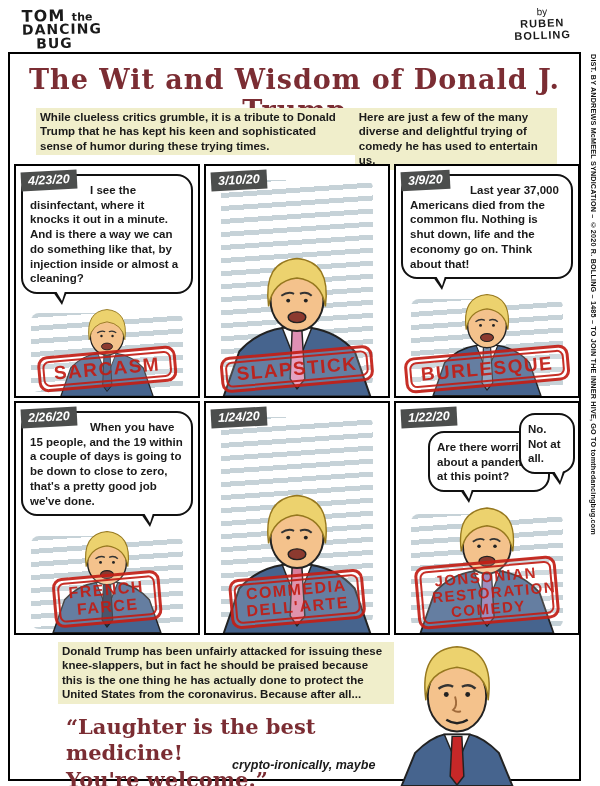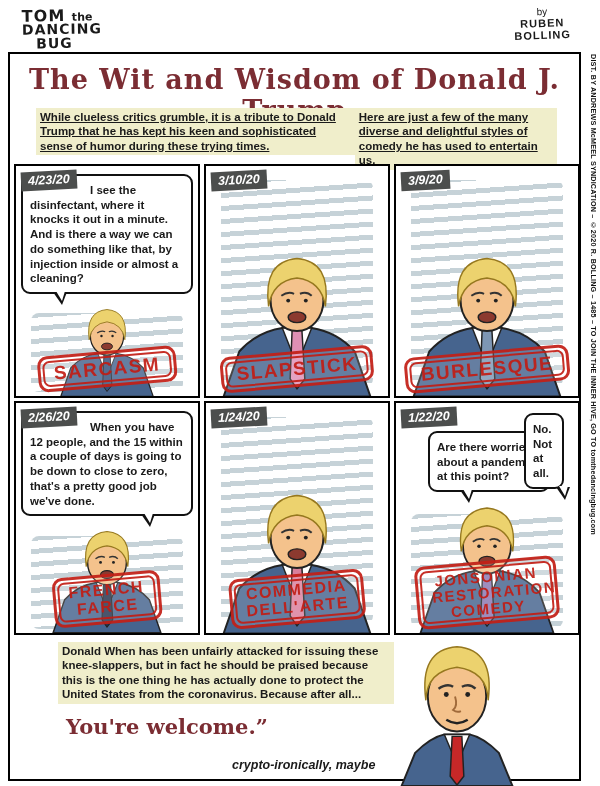--- a/index.html
+++ b/index.html
@@ -21,34 +21,34 @@
           letter-spacing:1px;line-height:1.1;font-weight:bold;transform:rotate(-2deg);}
   .byline .by{font-weight:normal;font-size:10px;letter-spacing:0;}
   
   .frame{position:absolute;left:8px;top:52px;width:573px;height:729px;
          border:2px solid #000;background:#fff;padding:4px;}
   
   .title{font-family:"DejaVu Serif",serif;color:var(--title-maroon);
          font-size:27px;text-align:center;letter-spacing:1px;margin-top:6px;height:42px;
          font-weight:bold;}
   
-  .intro{display:flex;justify-content:flex-start;padding:2px 18px 0 22px;height:56px;text-decoration:underline;}
+  .intro{display:flex;justify-content:flex-start;padding:2px 18px 0 22px;height:56px;}
   .intro p{background:var(--cream);font-size:11.5px;font-weight:bold;line-height:1.25;
            padding:2px 4px;height:fit-content;}
   .intro .left{width:328px;}
   .intro .right{width:208px;}
   
   .grid{display:grid;grid-template-columns:186px 186px 186px;grid-template-rows:234px 234px;
         gap:3px 4px;margin-top:2px;}
   .panel{border:2px solid #000;position:relative;background:#fff;overflow:hidden;
          display:flex;flex-direction:column;}
   .badge{position:absolute;top:5px;left:5px;z-index:3;background:var(--badge-gray);
          color:#fff;font-style:italic;font-weight:bold;font-size:12.5px;
          padding:2px 7px 3px;transform:rotate(-3deg);}
-  .bubble{position:relative;margin:8px 5px 14px;border:2px solid #111;border-radius:9px;
+  .bubble{position:relative;margin:8px 5px 14px;border:2px solid #111;border-radius:16px;
           background:#fff;padding:7px 7px 6px;font-size:11.5px;font-weight:600;
           line-height:1.28;z-index:2;}
   .bubble.indent{text-indent:60px;}
   .bubble::after{content:"";position:absolute;bottom:-13px;border-style:solid;
                  border-width:13px 5px 0 9px;border-color:#111 transparent transparent transparent;}
   .bubble::before{content:"";position:absolute;bottom:-9px;z-index:1;border-style:solid;
                  border-width:10px 3px 0 6px;border-color:#fff transparent transparent transparent;}
   .tail-left::after{left:30px;}  .tail-left::before{left:33px;}
   .tail-right::after{right:36px;} .tail-right::before{right:38px;}
   .art{flex:1;position:relative;overflow:hidden;}
@@ -61,21 +61,21 @@
          border:3px solid var(--stamp-red);border-radius:10px;padding:2px;z-index:4;
          background:rgba(255,255,255,.18);opacity:.93;}
   .stamp-inner{border:2px solid var(--stamp-red);border-radius:7px;padding:1px 9px;
          color:var(--stamp-red);font-weight:bold;font-size:19px;letter-spacing:1.5px;
          text-align:center;line-height:1.05;font-family:"Liberation Sans",sans-serif;
          white-space:nowrap;}
   .stamp.multi .stamp-inner{white-space:normal;font-size:16px;max-width:128px;}
   .stamp.multi3 .stamp-inner{font-size:15px;max-width:132px;}
   
   .bubble.qsmall{margin-top:28px;width:122px;margin-left:32px;}
-  .bubble.reply{position:absolute;right:14px;top:10px;width:40px;margin:0;z-index:3;}
+  .bubble.reply{position:absolute;right:3px;top:10px;width:56px;margin:0;z-index:3;}
   
   .footer{position:relative;height:148px;margin-top:3px;}
   .footer .para{position:absolute;left:44px;top:4px;width:336px;background:var(--cream);
                 font-size:11.5px;font-weight:bold;line-height:1.25;padding:2px 4px;}
   .footer .bigquote{position:absolute;left:52px;top:76px;width:330px;
                 font-family:"DejaVu Serif",serif;font-weight:bold;color:var(--title-maroon);
                 font-size:21px;line-height:1.25;}
   .footer .attr{position:absolute;left:218px;top:120px;font-size:12.5px;font-weight:bold;
                 font-style:italic;text-align:center;line-height:1.2;}
   .footer .fig{position:absolute;right:52px;bottom:0;width:132px;height:146px;}
@@ -99,21 +99,21 @@
   <div>RUBEN</div>
   <div>BOLLING</div>
 </div>
 
 <div class="frame">
 
   <div class="title">The Wit and Wisdom of Donald J. Trump</div>
 
   <div class="intro">
     <p class="left">While clueless critics grumble, it is a tribute to Donald Trump that he has kept his keen and sophisticated sense of humor during these trying times.</p>
-    <p class="right">Here are just a few of the many diverse and delightful styles of comedy he has used to entertain us.</p>
+    <p class="right">Here are just a few of the many diverse and delightful trying of comedy he has used to entertain us.</p>
   </div>
 
   <div class="grid">
 
     <div class="panel">
       <span class="badge">4/23/20</span>
       <p class="bubble indent tail-left">I see the disinfectant, where it knocks it out in a minute.  And is there a way we can do something like that, by injection inside or almost a cleaning?</p>
       <div class="art">
         <div class="streaks"></div>
         <svg viewBox="0 0 186 150" preserveAspectRatio="xMidYMax meet">
@@ -151,20 +151,21 @@
           <ellipse cx="93" cy="69" rx="9" ry="5.5" style="fill:var(--mouth)" stroke="#222" stroke-width="1.5"></ellipse>
         </svg>
       </div>
       <div class="stamp">
         <div class="stamp-inner">SLAPSTICK</div>
       </div>
     </div>
 
     <div class="panel">
       <span class="badge">3/9/20</span>
+      <p class="bubble indent tail-left">Last year 37,000 Americans died from the common flu. Nothing is shut down, life and the economy go on.  Think about that!</p>
       <div class="art">
         <div class="streaks"></div>
         <svg viewBox="0 0 186 150" preserveAspectRatio="xMidYMax meet">
           <path d="M18,150 L34,104 Q52,84 78,80 L108,80 Q134,84 152,104 L168,150 Z" style="fill:var(--suit-blue)" stroke="#222" stroke-width="2"></path>
           <path d="M78,80 L93,118 L108,80 Z" fill="#fff" stroke="#222" stroke-width="1.5"></path>
           <path d="M88,82 L98,82 L101,132 L93,142 L86,132 Z" stroke="#222" stroke-width="1.5" fill="#7d96b4"></path>
           <ellipse cx="93" cy="52" rx="27" ry="31" style="fill:var(--skin)" stroke="#222" stroke-width="2"></ellipse>
           <path d="M64,58 Q58,12 93,9 Q128,12 122,58 Q118,32 93,29 Q68,32 64,58 Z" style="fill:var(--hair-yellow)" stroke="#96781f" stroke-width="1.5"></path>
           <path d="M77,47 q7,-5 13,-2" fill="none" stroke="#333" stroke-width="2"></path>
           <path d="M96,45 q7,-3 12,2" fill="none" stroke="#333" stroke-width="2"></path>
@@ -173,21 +174,21 @@
           <ellipse cx="93" cy="69" rx="9" ry="5.5" style="fill:var(--mouth)" stroke="#222" stroke-width="1.5"></ellipse>
         </svg>
       </div>
       <div class="stamp">
         <div class="stamp-inner">BURLESQUE</div>
       </div>
     </div>
 
     <div class="panel">
       <span class="badge">2/26/20</span>
-      <p class="bubble indent tail-right">When you have 12 people, and the 15 within a couple of days is going to be down to close to zero, that's a pretty good job we've done.</p>
+      <p class="bubble indent tail-right">When you have 15 people, and the 19 within a couple of days is going to be down to close to zero, that's a pretty good job we've done.</p>
       <div class="art">
         <div class="streaks"></div>
         <svg viewBox="0 0 186 150" preserveAspectRatio="xMidYMax meet">
           <path d="M18,150 L34,104 Q52,84 78,80 L108,80 Q134,84 152,104 L168,150 Z" style="fill:var(--suit-blue)" stroke="#222" stroke-width="2"></path>
           <path d="M78,80 L93,118 L108,80 Z" fill="#fff" stroke="#222" stroke-width="1.5"></path>
           <path d="M88,82 L98,82 L101,132 L93,142 L86,132 Z" stroke="#222" stroke-width="1.5" fill="#27334d"></path>
           <ellipse cx="93" cy="52" rx="27" ry="31" style="fill:var(--skin)" stroke="#222" stroke-width="2"></ellipse>
           <path d="M64,58 Q58,12 93,9 Q128,12 122,58 Q118,32 93,29 Q68,32 64,58 Z" style="fill:var(--hair-yellow)" stroke="#96781f" stroke-width="1.5"></path>
           <path d="M77,47 q7,-5 13,-2" fill="none" stroke="#333" stroke-width="2"></path>
           <path d="M96,45 q7,-3 12,2" fill="none" stroke="#333" stroke-width="2"></path>
@@ -242,22 +243,23 @@
           <ellipse cx="93" cy="69" rx="9" ry="5.5" style="fill:var(--mouth)" stroke="#222" stroke-width="1.5"></ellipse>
         </svg>
       </div>
       <div class="stamp multi multi3">
         <div class="stamp-inner">JONSONIAN RESTORATION COMEDY</div>
       </div>
     </div>
   </div>
 
   <div class="footer">
-    <p class="para">Donald When has been unfairly attacked for issuing these knee-slappers, but in fact he should be praised because this is the one thing he has actually done to protect the United States from the coronavirus. Because after all...</p>
+    <p class="para">Donald Trump has been unfairly attacked for issuing these knee-slappers, but in fact he should be praised because this is the one thing he has actually done to protect the United States from the coronavirus. Because after all...</p>
     <div class="bigquote">
+      <div>“Laughter is the best medicine!</div>
       <div>You're welcome.”</div>
     </div>
     <div class="attr">
       <div>crypto-ironically, maybe</div>
     </div>
     <div class="fig">
       <svg viewBox="0 0 130 150" preserveAspectRatio="xMidYMax meet">
         <path d="M8,150 L22,116 Q38,100 52,97 L78,97 Q92,100 108,116 L122,150 Z" style="fill:var(--suit-blue)" stroke="#222" stroke-width="2"></path>
         <path d="M52,97 L65,128 L78,97 Z" fill="#fff" stroke="#222" stroke-width="1.5"></path>
         <path d="M60,99 L70,99 L72,140 L65,149 L58,140 Z" stroke="#222" stroke-width="1.5" fill="#c62828"></path>

